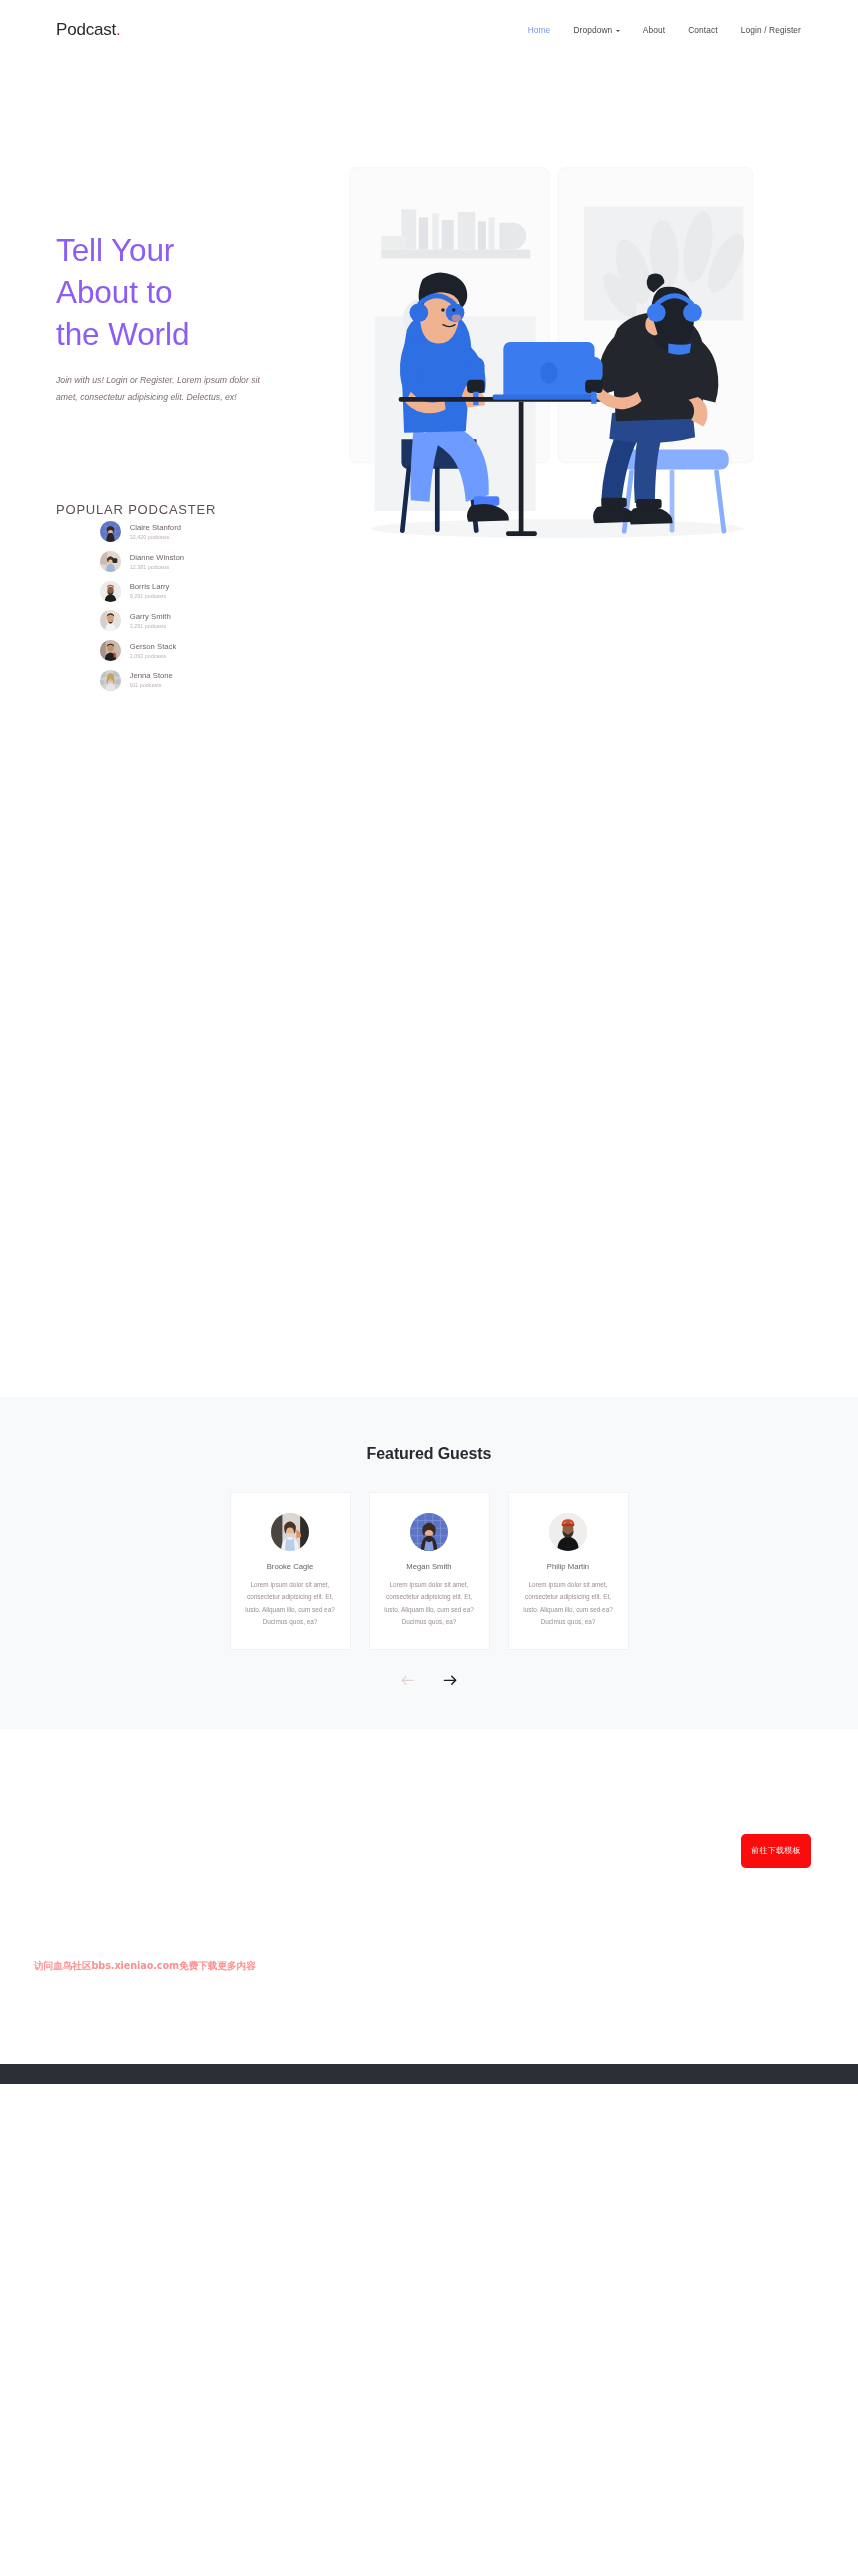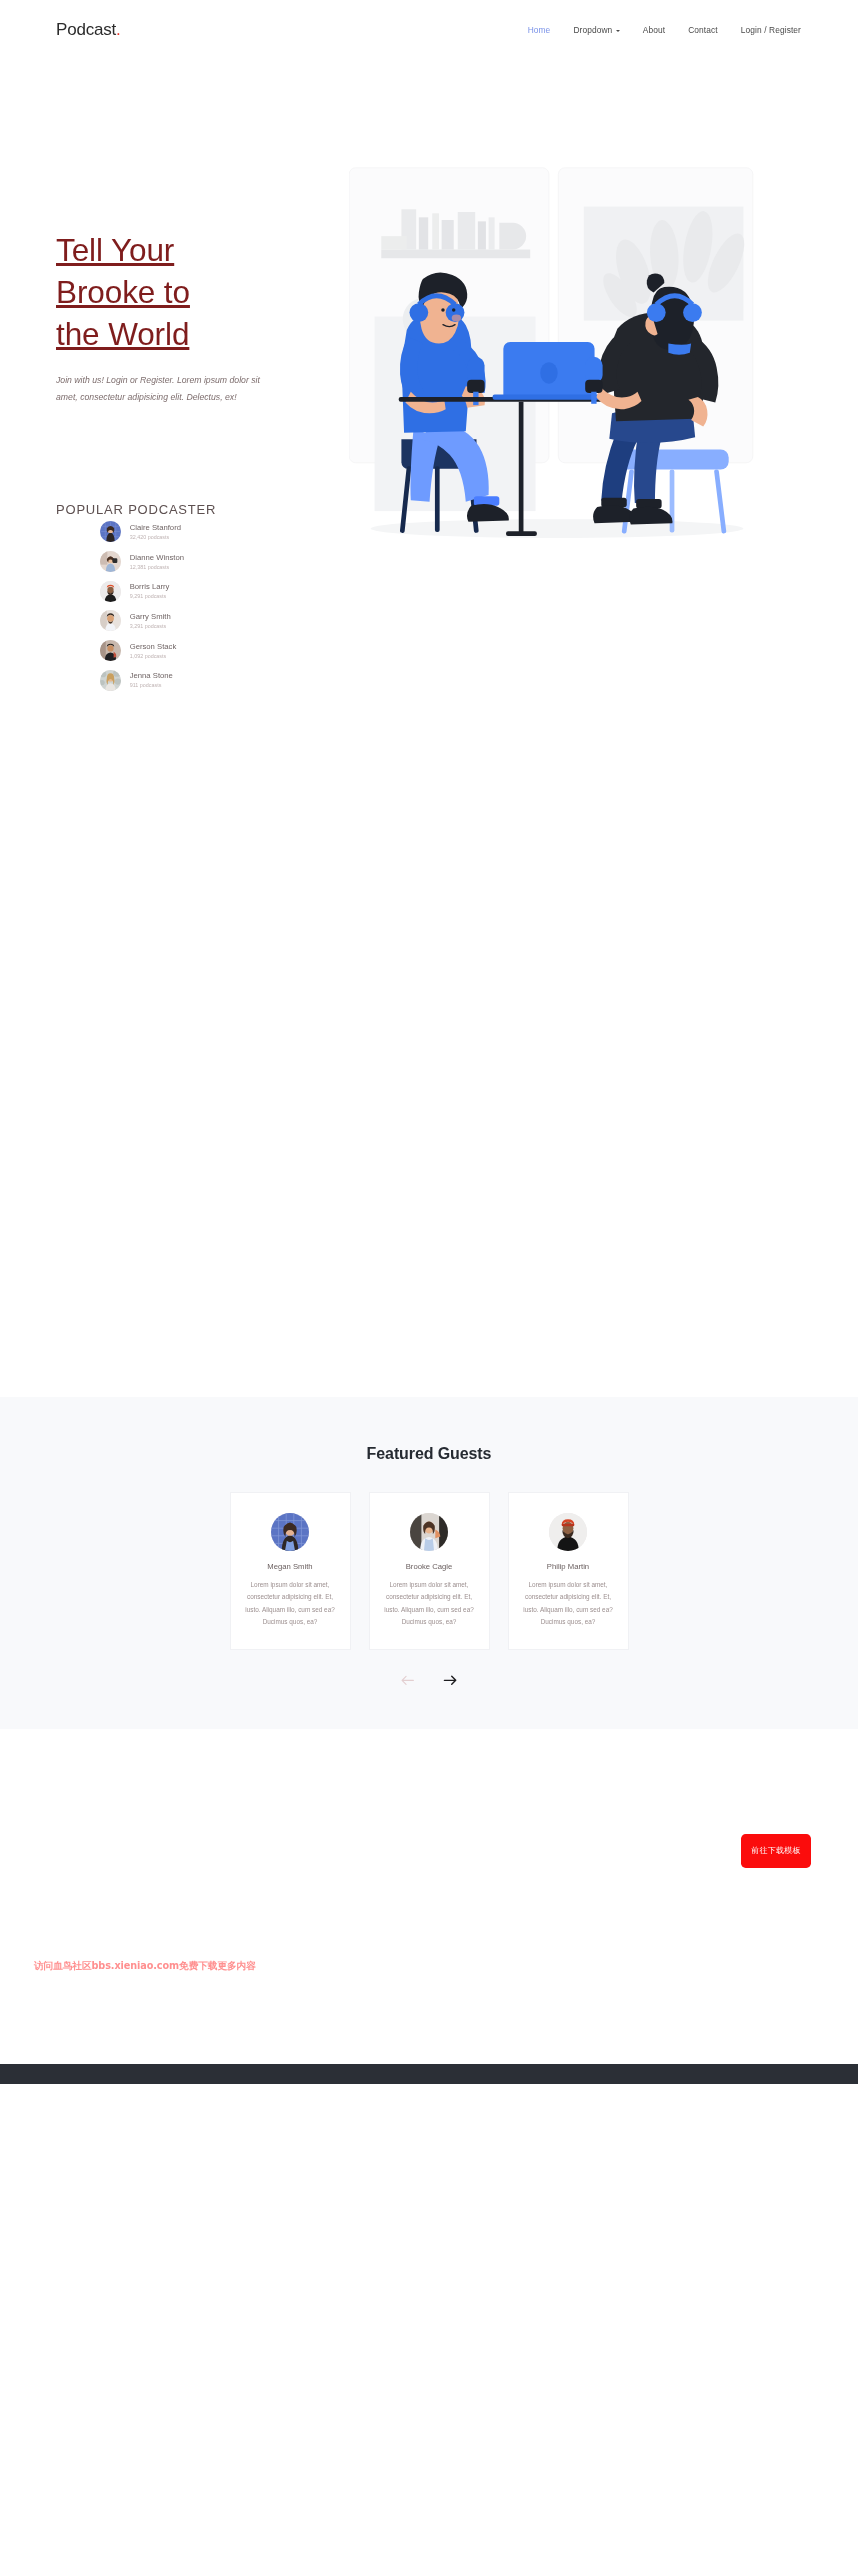--- a/index.html
+++ b/index.html
@@ -71,23 +71,22 @@
   }
   .hero-left {
     width: 288px;
     padding-left: 56px;
     padding-top: 142px;
   }
   .hero-title {
     font-size: 31.5px;
     font-weight: 300;
     line-height: 1.34;
-    color: #7f1d1d;
+    color: #8b5cf6;
     letter-spacing: -0.1px;
-    text-decoration: underline;
   }
   .hero-sub {
     margin-top: 16px;
     font-size: 8.7px;
     line-height: 2.0;
     color: #7d6d6d;
     max-width: 225px;
     font-weight: 400;
     font-style: italic;
   }
@@ -275,21 +274,21 @@
       <a class="nav-link" href="#">
         <span>Login / Register</span>
       </a>
     </nav>
   </header>
 
   <section class="hero">
     <div class="hero-left">
       <h1 class="hero-title">
         <span>Tell Your</span><br>
-        <span>Brooke to</span><br>
+        <span>About to</span><br>
         <span>the World</span>
       </h1>
       <p class="hero-sub">Join with us! Login or Register. Lorem ipsum dolor sit amet, consectetur adipisicing elit. Delectus, ex!</p>
     </div>
 
     <div class="hero-art">
       <svg viewBox="0 0 620 580" xmlns="http://www.w3.org/2000/svg">
 
         <rect x="0" y="10" width="298" height="440" rx="10" fill="#fbfbfc" stroke="#f1f1f3" stroke-width="1"></rect>
         <rect x="312" y="10" width="290" height="440" rx="10" fill="#fbfbfc" stroke="#f1f1f3" stroke-width="1"></rect>
@@ -505,20 +504,37 @@
       </div>
     </div>
   </section>
 
   <div class="mid-gap"></div>
 
   <section class="guests">
     <h2 class="guests-title">Featured Guests</h2>
 
     <div class="guest-cards">
+
+      <article class="guest-card">
+        <div class="guest-avatar">
+          <svg viewBox="0 0 60 60">
+              <rect width="60" height="60" fill="#dbd6d1"></rect>
+              <rect x="0" y="0" width="18" height="60" fill="#4a4540"></rect>
+              <rect x="46" y="0" width="14" height="60" fill="#2e2b28"></rect>
+              <path d="M16 60 q0-20 14-22 q14 2 14 22z" fill="#eef1f6"></path>
+              <ellipse cx="30" cy="23" rx="8" ry="9.5" fill="#e8b58e"></ellipse>
+              <path d="M21 20 q9-13 18 0 q1 10 -3 13 q1-10 -6-10 q-7 0 -6 10 q-4-3 -3-13z" fill="#4b3325"></path>
+              <path d="M24 40 q6 5 12 0 l2 20 h-16z" fill="#b9cde8"></path>
+              <path d="M40 26 q7 3 8 11 l-8 3z" fill="#e09060"></path>
+            </svg>
+        </div>
+        <div class="guest-name">Brooke Cagle</div>
+        <p class="guest-text">Lorem ipsum dolor sit amet, consectetur adipisicing elit. Et, iusto. Aliquam illo, cum sed ea? Ducimus quos, ea?</p>
+      </article>
 
       <article class="guest-card">
         <div class="guest-avatar">
           <svg viewBox="0 0 60 60">
               <rect width="60" height="60" fill="#5b74c4"></rect>
               <g stroke="#8296d8" stroke-width="1.2">
                 <path d="M0 12h60M0 24h60M0 36h60M0 48h60M12 0v60M24 0v60M36 0v60M48 0v60"></path>
               </g>
               <path d="M17 60 q0-22 13-25 q13 3 13 25z" fill="#2e2725"></path>
               <ellipse cx="30" cy="26" rx="8.5" ry="10" fill="#e5b392"></ellipse>
@@ -526,37 +542,20 @@
               <path d="M25 44 q5 4 10 0 l3 16 h-16z" fill="#7e9ee0"></path>
             </svg>
         </div>
         <div class="guest-name">Megan Smith</div>
         <p class="guest-text">Lorem ipsum dolor sit amet, consectetur adipisicing elit. Et, iusto. Aliquam illo, cum sed ea? Ducimus quos, ea?</p>
       </article>
 
       <article class="guest-card">
         <div class="guest-avatar">
           <svg viewBox="0 0 60 60">
-              <rect width="60" height="60" fill="#dbd6d1"></rect>
-              <rect x="0" y="0" width="18" height="60" fill="#4a4540"></rect>
-              <rect x="46" y="0" width="14" height="60" fill="#2e2b28"></rect>
-              <path d="M16 60 q0-20 14-22 q14 2 14 22z" fill="#eef1f6"></path>
-              <ellipse cx="30" cy="23" rx="8" ry="9.5" fill="#e8b58e"></ellipse>
-              <path d="M21 20 q9-13 18 0 q1 10 -3 13 q1-10 -6-10 q-7 0 -6 10 q-4-3 -3-13z" fill="#4b3325"></path>
-              <path d="M24 40 q6 5 12 0 l2 20 h-16z" fill="#b9cde8"></path>
-              <path d="M40 26 q7 3 8 11 l-8 3z" fill="#e09060"></path>
-            </svg>
-        </div>
-        <div class="guest-name">Brooke Cagle</div>
-        <p class="guest-text">Lorem ipsum dolor sit amet, consectetur adipisicing elit. Et, iusto. Aliquam illo, cum sed ea? Ducimus quos, ea?</p>
-      </article>
-
-      <article class="guest-card">
-        <div class="guest-avatar">
-          <svg viewBox="0 0 60 60">
               <rect width="60" height="60" fill="#efeeed"></rect>
               <path d="M13 60 q0-21 17-23 q17 2 17 23z" fill="#141414"></path>
               <ellipse cx="30" cy="24" rx="8.5" ry="10" fill="#8f6244"></ellipse>
               <path d="M21 27 q9 13 18 0 q0 11 -9 13 q-9-2 -9-13z" fill="#3a2a20"></path>
               <path d="M20 19 q10-10 20 0 q0-9 -10-9 q-10 0 -10 9z" fill="#d64526"></path>
               <rect x="20" y="17" width="20" height="4" rx="2" fill="#b8351c"></rect>
             </svg>
         </div>
         <div class="guest-name">Philip Martin</div>
         <p class="guest-text">Lorem ipsum dolor sit amet, consectetur adipisicing elit. Et, iusto. Aliquam illo, cum sed ea? Ducimus quos, ea?</p>

